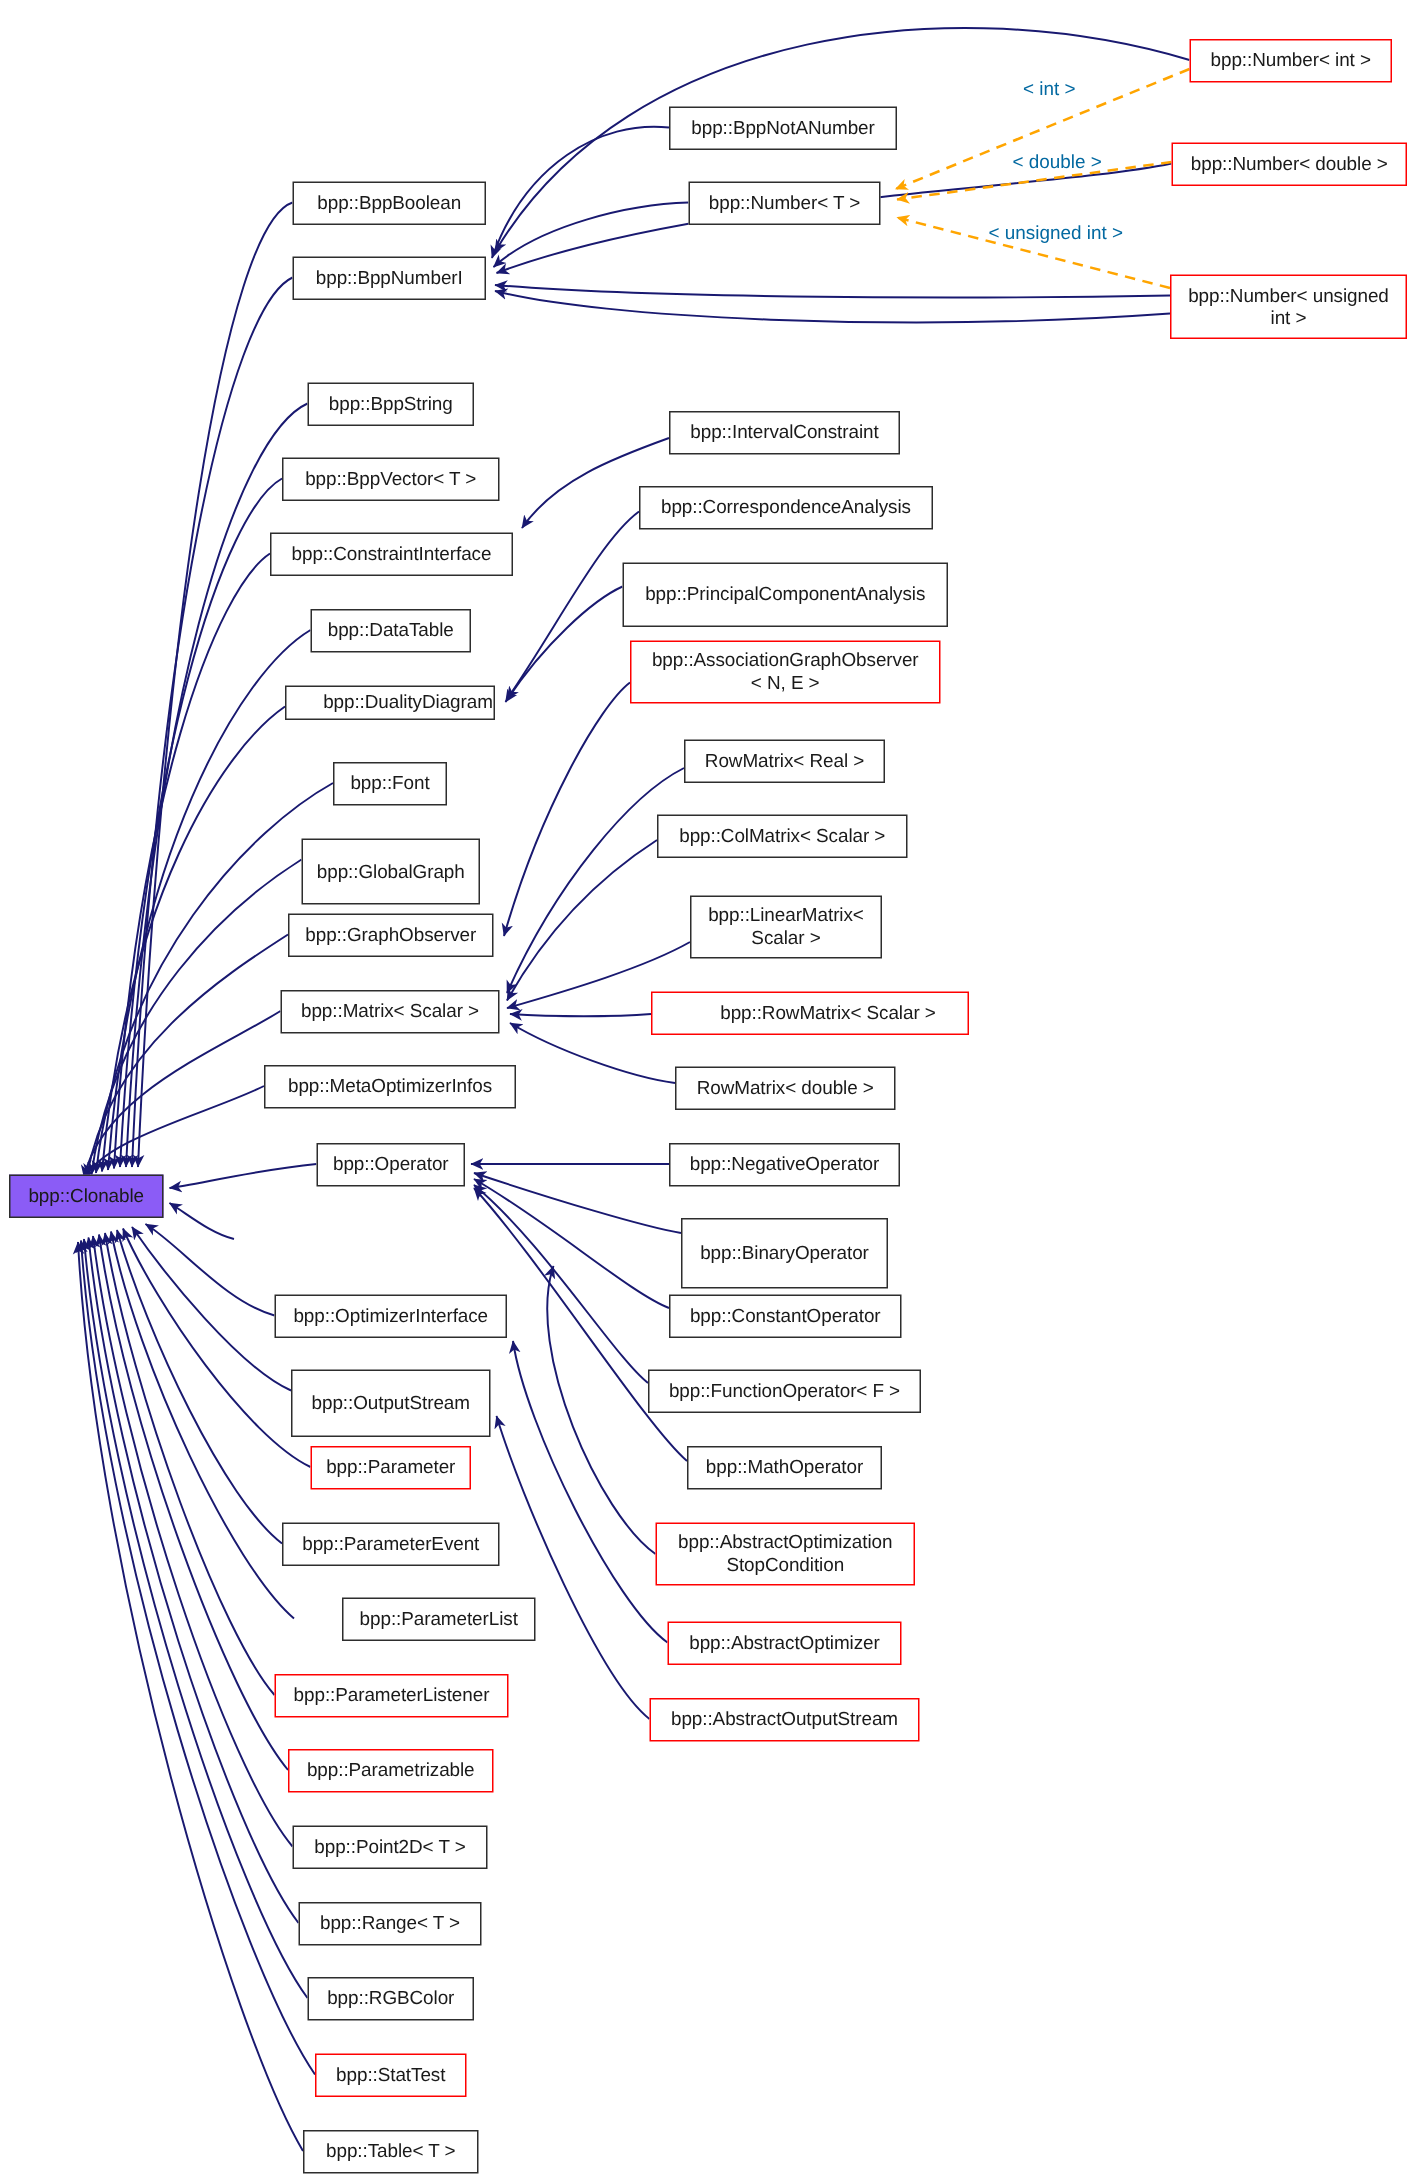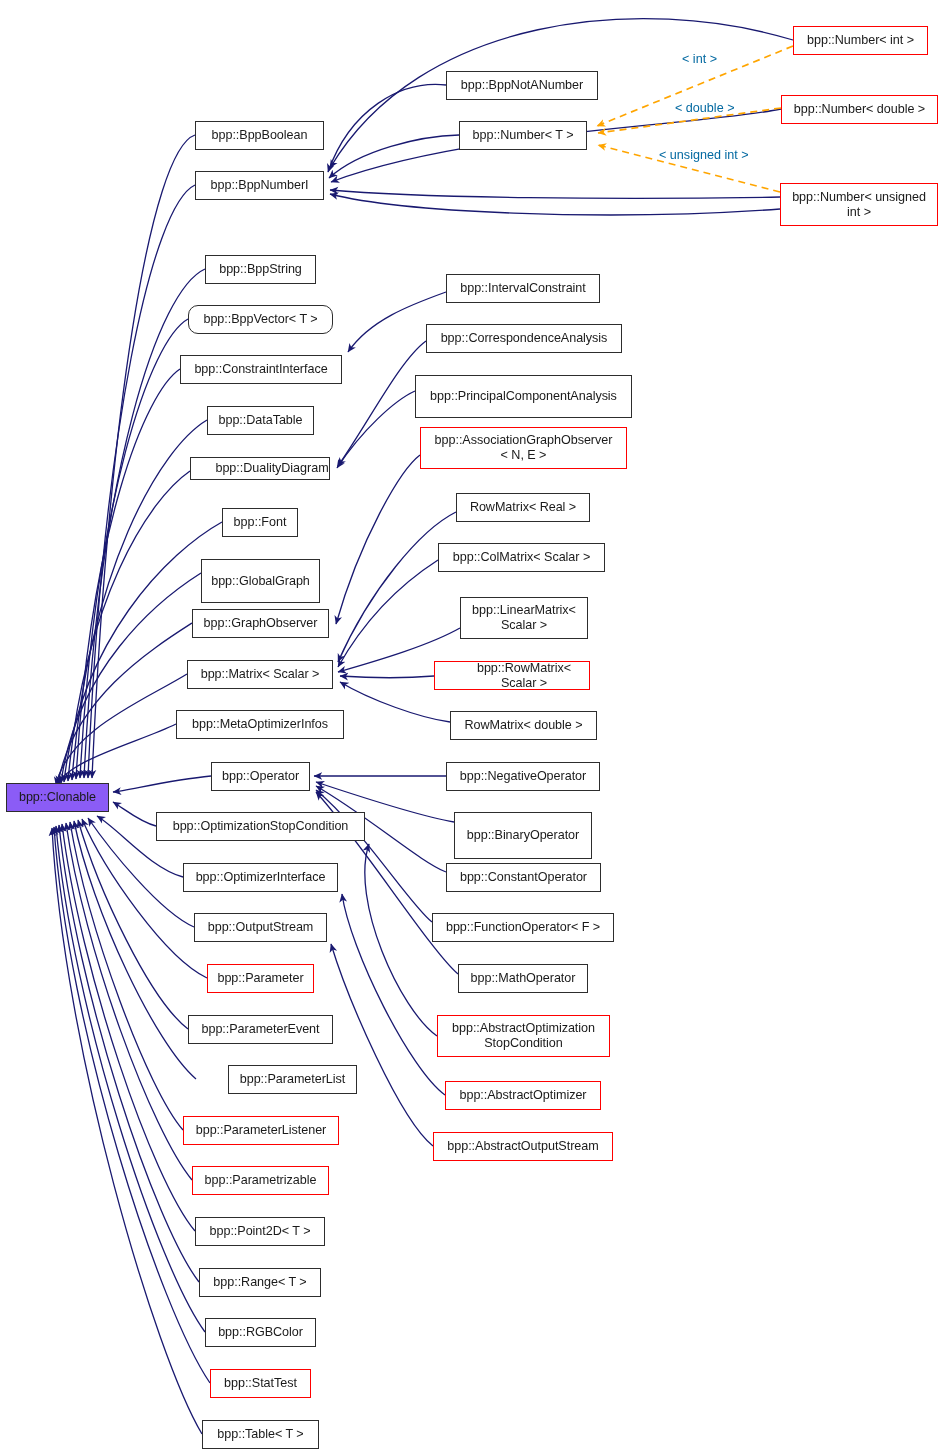--- a/index.html
+++ b/index.html
@@ -129,33 +129,32 @@
       <path d="M793,46 L597,126"></path>
       <path d="M781,108 L598,133"></path>
       <path d="M780,192 L598,145"></path>
     </g>
   </svg>
 
   <div class="node root" style="left:6px;top:783px;width:103px;height:29px;">bpp::Clonable</div>
   <div class="node" style="left:195px;top:121px;width:129px;height:29px;">bpp::BppBoolean</div>
   <div class="node" style="left:195px;top:171px;width:129px;height:29px;">bpp::BppNumberI</div>
   <div class="node" style="left:205px;top:255px;width:111px;height:29px;">bpp::BppString</div>
-  <div class="node" style="left:188px;top:305px;width:145px;height:29px;border-radius:10px;">bpp::BppVector&lt; T &gt;</div>
+  <div class="node" style="left:188px;top:305px;width:145px;height:29px;">bpp::BppVector&lt; T &gt;</div>
   <div class="node" style="left:180px;top:355px;width:162px;height:29px;">bpp::ConstraintInterface</div>
   <div class="node" style="left:207px;top:406px;width:107px;height:29px;">bpp::DataTable</div>
   <div class="node" style="left:190px;top:457px;width:140px;height:23px;padding-left:24px;">bpp::DualityDiagram</div>
   <div class="node" style="left:222px;top:508px;width:76px;height:29px;">bpp::Font</div>
   <div class="node" style="left:201px;top:559px;width:119px;height:44px;">bpp::GlobalGraph</div>
   <div class="node" style="left:192px;top:609px;width:137px;height:29px;">bpp::GraphObserver</div>
   <div class="node" style="left:187px;top:660px;width:146px;height:29px;">bpp::Matrix&lt; Scalar &gt;</div>
   <div class="node" style="left:176px;top:710px;width:168px;height:29px;">bpp::MetaOptimizerInfos</div>
   <div class="node" style="left:211px;top:762px;width:99px;height:29px;">bpp::Operator</div>
-  <div class="node" style="left:156px;top:812px;width:209px;height:29px;">bpp::OptimizationStopCondition</div>
   <div class="node" style="left:183px;top:863px;width:155px;height:29px;">bpp::OptimizerInterface</div>
-  <div class="node" style="left:194px;top:913px;width:133px;height:29px;">bpp::OutputStream</div>
+  <div class="node" style="left:194px;top:913px;width:133px;height:45px;">bpp::OutputStream</div>
   <div class="node red" style="left:207px;top:964px;width:107px;height:29px;">bpp::Parameter</div>
   <div class="node" style="left:188px;top:1015px;width:145px;height:29px;">bpp::ParameterEvent</div>
   <div class="node" style="left:196px;top:1065px;width:129px;height:29px;margin-left:32px;">bpp::ParameterList</div>
   <div class="node red" style="left:183px;top:1116px;width:156px;height:29px;">bpp::ParameterListener</div>
   <div class="node red" style="left:192px;top:1166px;width:137px;height:29px;">bpp::Parametrizable</div>
   <div class="node" style="left:195px;top:1217px;width:130px;height:29px;">bpp::Point2D&lt; T &gt;</div>
   <div class="node" style="left:199px;top:1268px;width:122px;height:29px;">bpp::Range&lt; T &gt;</div>
   <div class="node" style="left:205px;top:1318px;width:111px;height:29px;">bpp::RGBColor</div>
   <div class="node red" style="left:210px;top:1369px;width:101px;height:29px;">bpp::StatTest</div>
   <div class="node" style="left:202px;top:1420px;width:117px;height:29px;">bpp::Table&lt; T &gt;</div>
@@ -164,21 +163,21 @@
   <div class="node" style="left:459px;top:121px;width:128px;height:29px;">bpp::Number&lt; T &gt;</div>
   <div class="node" style="left:446px;top:274px;width:154px;height:29px;">bpp::IntervalConstraint</div>
   <div class="node" style="left:426px;top:324px;width:196px;height:29px;">bpp::CorrespondenceAnalysis</div>
   <div class="node" style="left:415px;top:375px;width:217px;height:43px;">bpp::PrincipalComponentAnalysis</div>
   <div class="node red" style="left:420px;top:427px;width:207px;height:42px;">bpp::AssociationGraphObserver
 &lt; N, E &gt;</div>
   <div class="node" style="left:456px;top:493px;width:134px;height:29px;">RowMatrix&lt; Real &gt;</div>
   <div class="node" style="left:438px;top:543px;width:167px;height:29px;">bpp::ColMatrix&lt; Scalar &gt;</div>
   <div class="node" style="left:460px;top:597px;width:128px;height:42px;">bpp::LinearMatrix&lt;
 Scalar &gt;</div>
-  <div class="node red" style="left:434px;top:661px;width:156px;height:29px;padding-left:24px;">bpp::RowMatrix&lt; Scalar &gt;</div>
+  <div class="node red" style="left:434px;top:661px;width:212px;height:29px;padding-left:24px;">bpp::RowMatrix&lt; Scalar &gt;</div>
   <div class="node" style="left:450px;top:711px;width:147px;height:29px;">RowMatrix&lt; double &gt;</div>
   <div class="node" style="left:446px;top:762px;width:154px;height:29px;">bpp::NegativeOperator</div>
   <div class="node" style="left:454px;top:812px;width:138px;height:47px;">bpp::BinaryOperator</div>
   <div class="node" style="left:446px;top:863px;width:155px;height:29px;">bpp::ConstantOperator</div>
   <div class="node" style="left:432px;top:913px;width:182px;height:29px;">bpp::FunctionOperator&lt; F &gt;</div>
   <div class="node" style="left:458px;top:964px;width:130px;height:29px;">bpp::MathOperator</div>
   <div class="node red" style="left:437px;top:1015px;width:173px;height:42px;">bpp::AbstractOptimization
 StopCondition</div>
   <div class="node red" style="left:445px;top:1081px;width:156px;height:29px;">bpp::AbstractOptimizer</div>
   <div class="node red" style="left:433px;top:1132px;width:180px;height:29px;">bpp::AbstractOutputStream</div>

